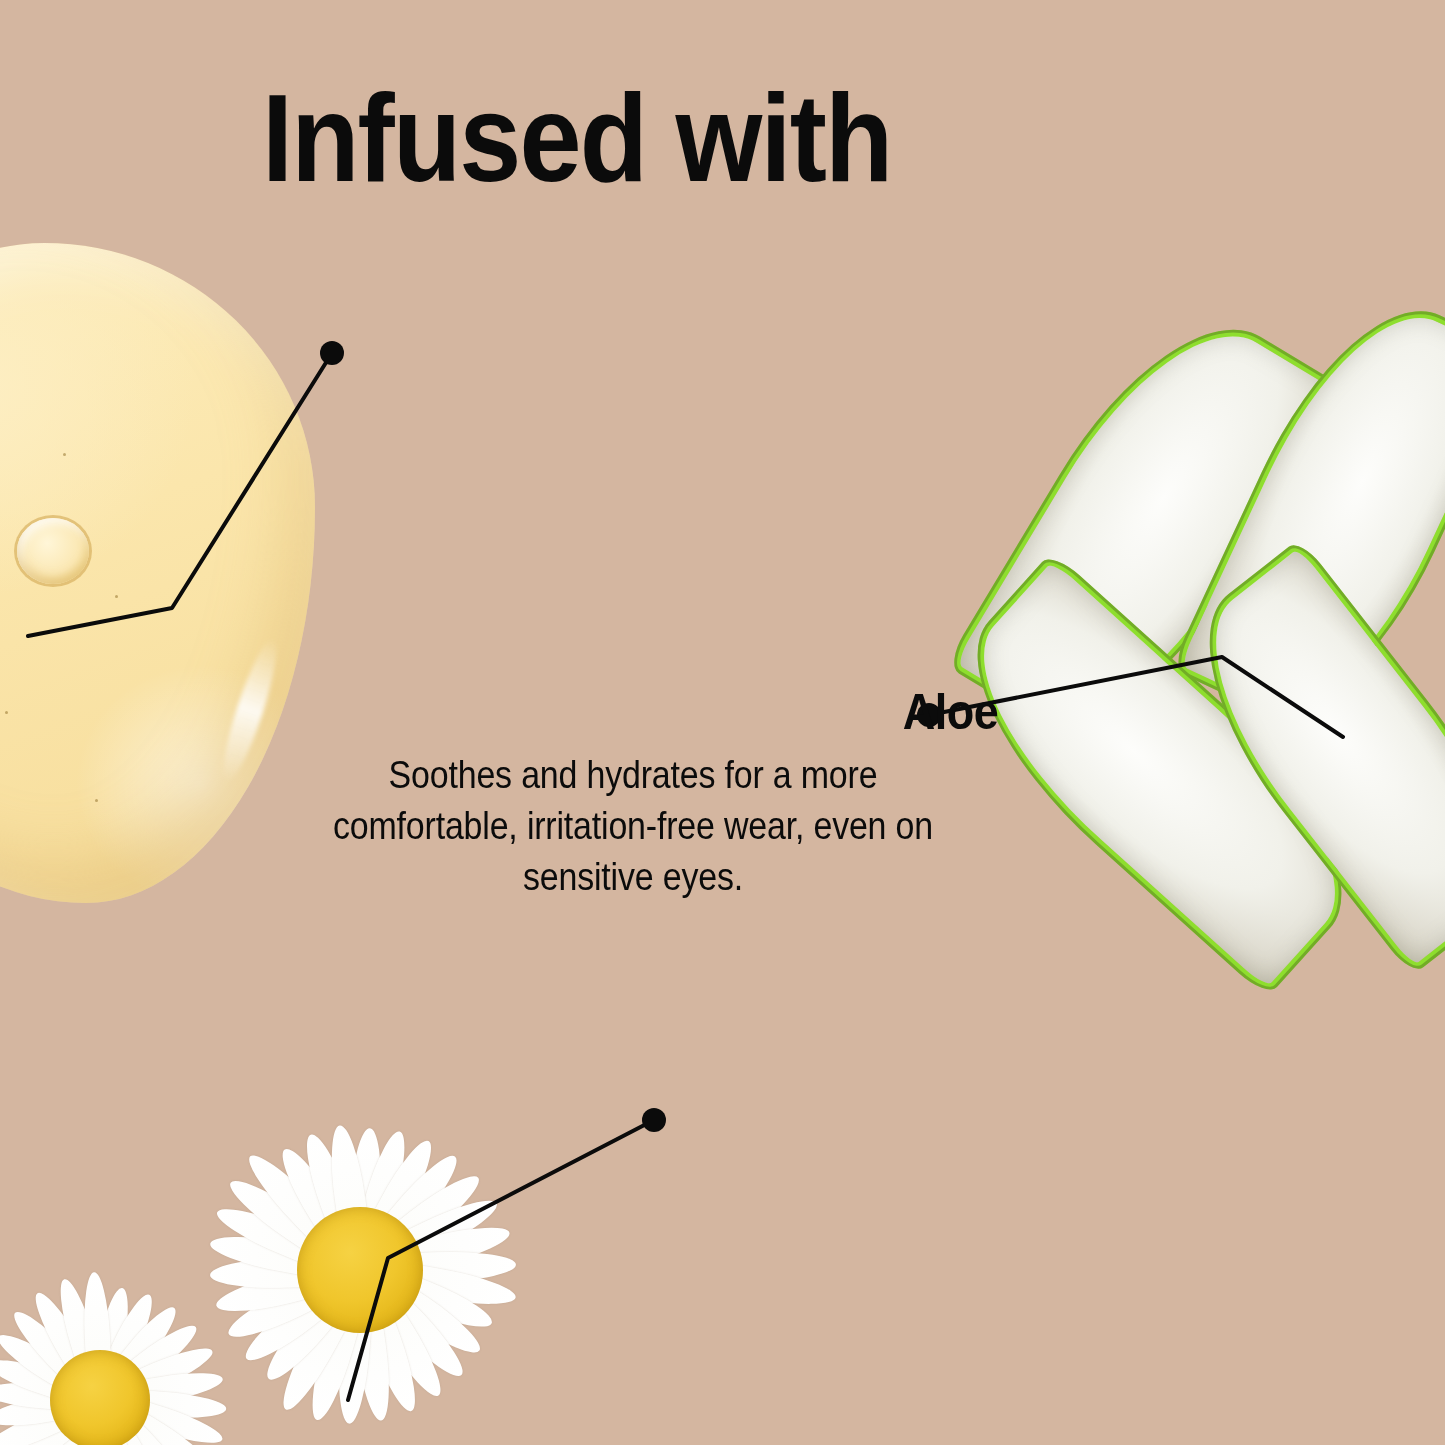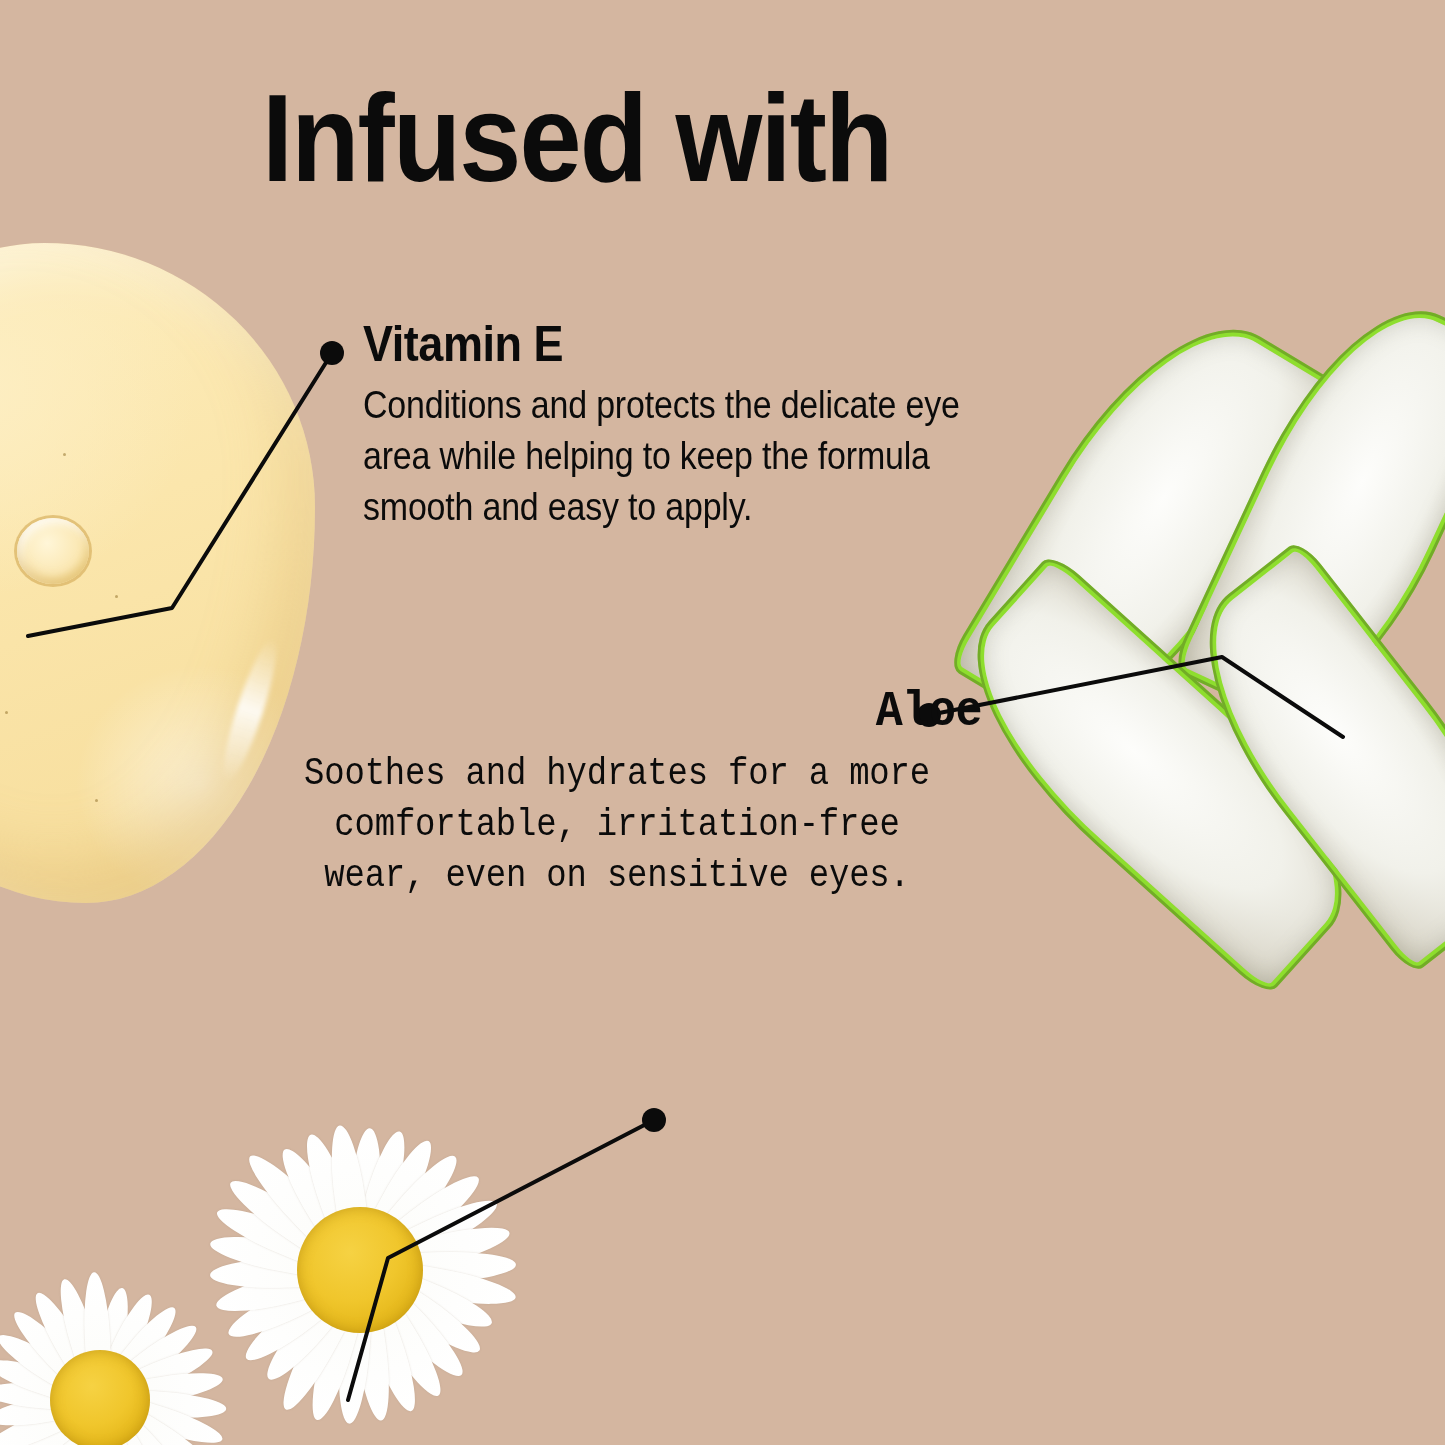--- a/index.html
+++ b/index.html
@@ -150,21 +150,21 @@
     letter-spacing: -0.2px;
     transform: scaleX(.87);
     transform-origin: left top;
   }
 
   
   #block-vitamin-e { left: 363px; top: 318px; width: 760px; }
   #block-vitamin-e .ingredient-body { width: 760px; margin-top: 8px; }
 
   
-  #block-aloe { left: 252px; top: 686px; width: 730px; text-align: right; font-family: Liberation Mono, monospace; }
+  #block-aloe { left: 268px; top: 686px; width: 730px; text-align: right; }
   #block-aloe .ingredient-heading { transform-origin: right top; display: inline-block; }
   #block-aloe .ingredient-body { width: 730px; text-align: center; transform-origin: center top; margin-top: 10px; }
 
   
   #block-chamomille { left: 681px; top: 1086px; width: 700px; }
   #block-chamomille .ingredient-body { width: 700px; margin-top: 8px; }
 </style>
 </head>
 <body>
 
@@ -266,24 +266,20 @@
         <circle cx="332" cy="353" r="12" fill="#0b0b0b" stroke="none"></circle>
         <path d="M929,715 L1222,657 L1343,737"></path>
         <circle cx="929" cy="715" r="12" fill="#0b0b0b" stroke="none"></circle>
         <path d="M654,1120 L388,1258 L348,1400"></path>
         <circle cx="654" cy="1120" r="12" fill="#0b0b0b" stroke="none"></circle>
       </g>
   </svg>
 
   <div class="txt" id="page-title">Infused with</div>
 
-  <div class="txt" id="block-vitamin-e">
-    <div class="ingredient-heading">Vitamin E</div>
-    <div class="ingredient-body">Conditions and protects the delicate eye area while helping to keep the formula smooth and easy to apply.</div>
-  </div>
 
   <div class="txt" id="block-aloe">
     <div class="ingredient-heading">Aloe</div>
     <div class="ingredient-body">Soothes and hydrates for a more comfortable, irritation-free wear, even on sensitive eyes.</div>
   </div>
 
 
 </div>
 
 </body></html>

